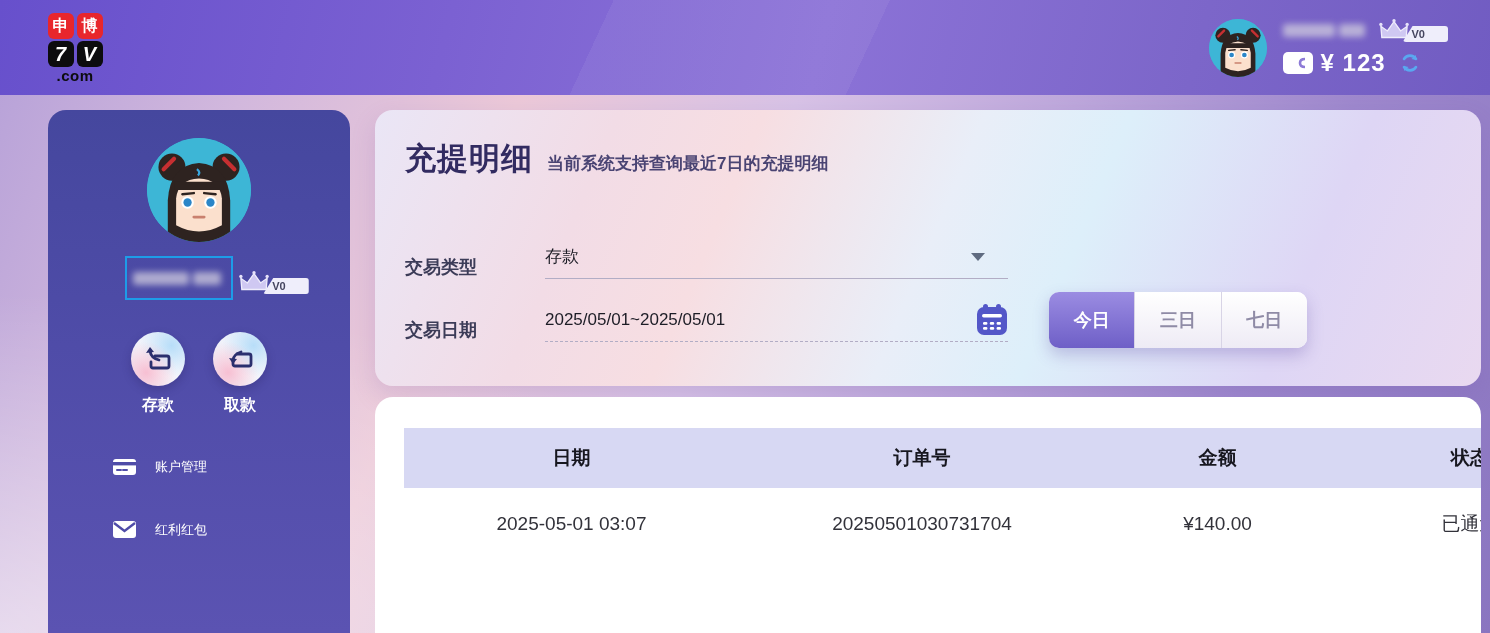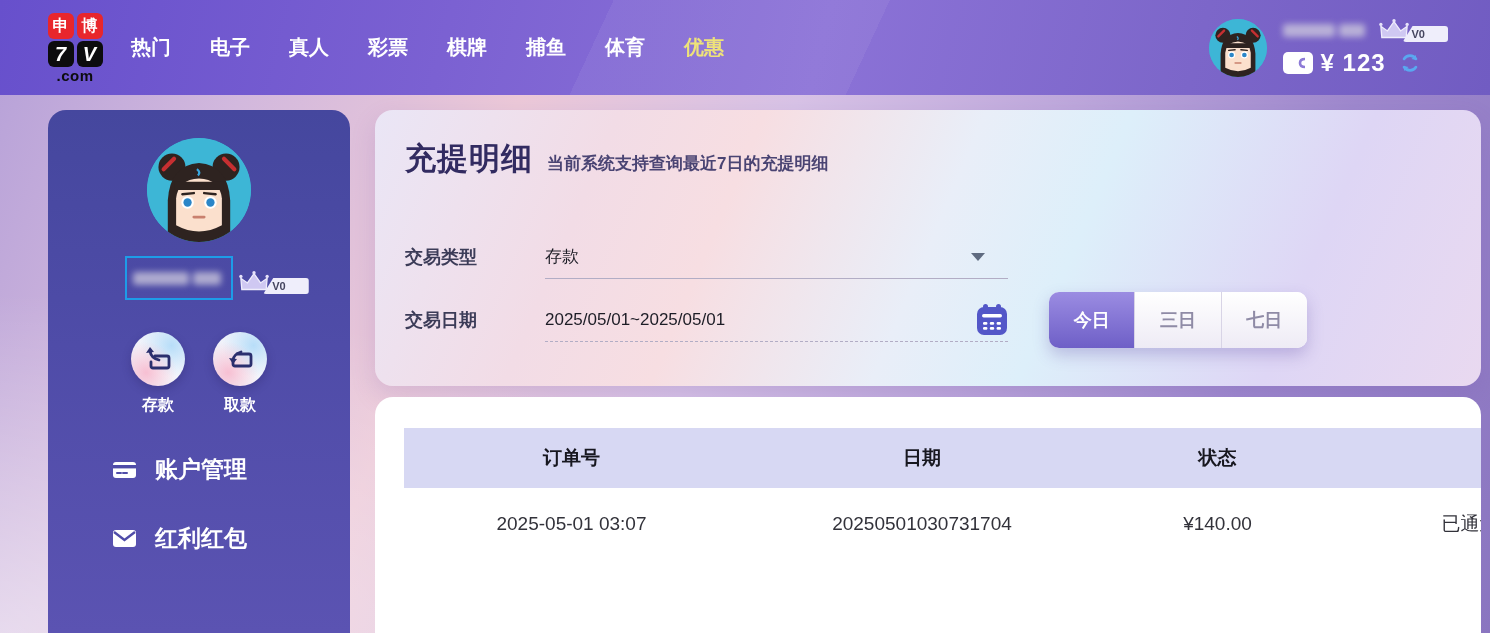--- a/index.html
+++ b/index.html
@@ -64,32 +64,32 @@
       radial-gradient(circle at 28% 75%, rgba(247,188,208,.95), rgba(247,188,208,0) 55%),
       radial-gradient(circle at 75% 25%, rgba(180,220,248,.95), rgba(180,220,248,0) 55%),
       radial-gradient(circle at 55% 55%, #ffffff 0%, #e9ecf8 100%);
     display:flex; align-items:center; justify-content:center;
     box-shadow:0 4px 10px rgba(30,25,80,.25);}
   .quick-circle svg { width:30px; height:30px;}
   .quick-label { font-size:16px; font-weight:bold; color:#fff;}
   .side-menu { margin-top:38px; width:100%; display:flex; flex-direction:column; gap:38px; padding-left:64px;}
   .menu-item { display:flex; align-items:center; gap:18px; cursor:pointer;}
   .menu-item svg { width:25px; height:25px;}
-  .menu-label { font-size:23px; font-weight:bold; color:#fff;}
+  .menu-label { font-size:13px; font-weight:normal; color:#fff;}
 
   
   .filter-panel {
     position:absolute; left:375px; top:110px; width:1106px; height:276px; border-radius:18px;
     background:linear-gradient(113deg,#eae6f6 0%,#f2dce6 20%,#f7dee2 32%,#e9eef8 50%,#ddeffa 62%,#ded6f5 82%,#e9d9f0 100%);
     box-shadow:0 10px 24px rgba(110,85,170,.18);
   }
   .title-line { position:absolute; left:30px; top:28px; display:flex; align-items:baseline; gap:14px;}
   .page-title { font-size:31px; font-weight:800; color:#322b61; letter-spacing:1px;}
   .page-subtitle { font-size:17px; color:#4a4473; font-weight:bold;}
-  .filter-row { position:absolute; left:30px; display:flex; align-items:center;}
+  .filter-row { position:absolute; left:30px; display:flex; align-items:flex-end;}
   .filter-label { width:140px; font-size:18px; color:#3c3c58; font-weight:bold;}
   .filter-field { position:relative; width:463px; height:44px; display:flex; align-items:center; cursor:pointer;}
   .field-value { font-size:17px; color:#1d1d26;}
   .row-type { top:125px;}
   .row-date { top:188px;}
   .row-type .filter-field { border-bottom:1px solid #b2adc5;}
   .row-date .filter-field { border-bottom:1px dashed #b2adc5;}
   .dd-arrow { position:absolute; right:23px; top:18px; width:0; height:0;
     border-left:7px solid transparent; border-right:7px solid transparent; border-top:8px solid #5f6b80;}
   .cal-icon { position:absolute; right:0; top:5px; width:32px; height:33px;}
@@ -194,30 +194,20 @@
   <div class="logo">
     <div class="logo-row">
       <div class="logo-sq red">申</div>
       <div class="logo-sq red">博</div>
     </div>
     <div class="logo-row">
       <div class="logo-sq black">7</div>
       <div class="logo-sq black">V</div>
     </div>
     <div class="logo-com">.com</div>
-  </div>
-  <div class="nav">
-    <div class="nav-item">热门</div>
-    <div class="nav-item">电子</div>
-    <div class="nav-item">真人</div>
-    <div class="nav-item">彩票</div>
-    <div class="nav-item">棋牌</div>
-    <div class="nav-item">捕鱼</div>
-    <div class="nav-item">体育</div>
-    <div class="nav-item active">优惠</div>
   </div>
   <div class="user-area">
     <div class="avatar avatar-sm">
       <svg viewBox="0 0 100 100">
           <use href="#avatar-girl"></use>
         </svg>
       <span class="red-dot"></span>
     </div>
     <div class="user-col">
       <div class="user-row">
@@ -322,22 +312,23 @@
   </div>
   <div class="range-group">
     <div class="range-btn active">今日</div>
     <div class="range-btn">三日</div>
     <div class="range-btn">七日</div>
   </div>
 </div>
 
 <div class="table-panel">
   <div class="tbl-grid tbl-head">
+    <div class="th-cell">日期</div>
     <div class="th-cell">订单号</div>
-    <div class="th-cell">日期</div>
+    <div class="th-cell">金额</div>
     <div class="th-cell">状态</div>
   </div>
   <div class="tbl-grid tbl-row">
     <div class="td-cell">2025-05-01 03:07</div>
     <div class="td-cell">20250501030731704</div>
     <div class="td-cell">¥140.00</div>
     <div class="td-cell">已通过</div>
   </div>
 </div>
 

